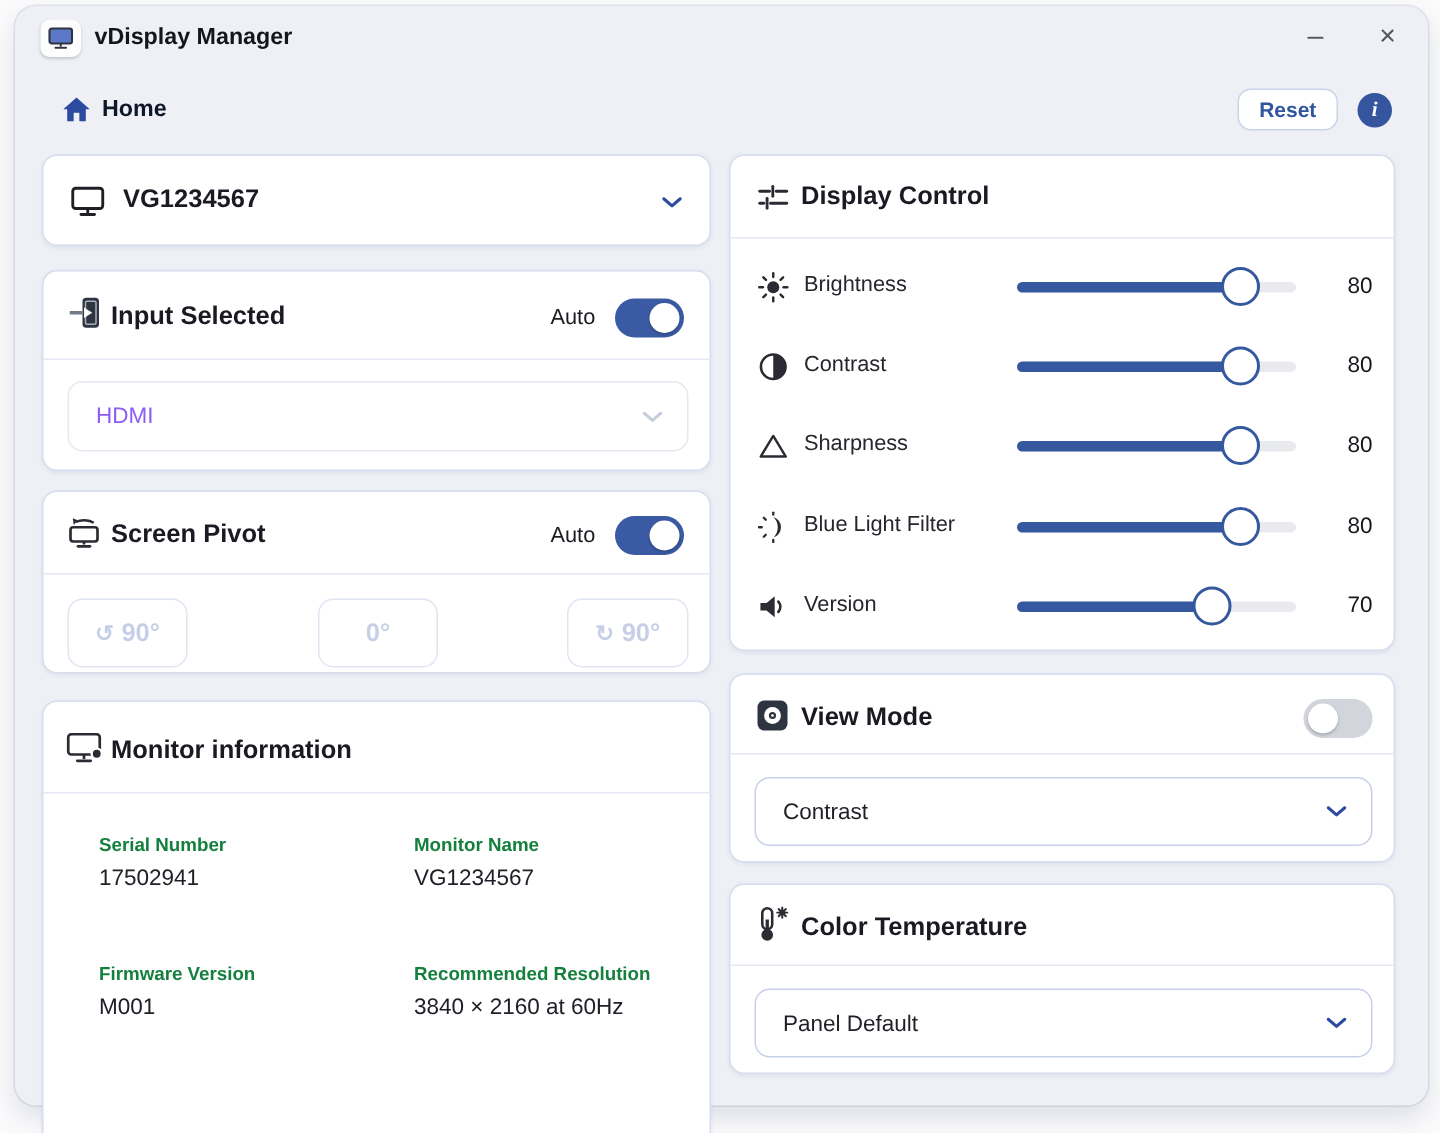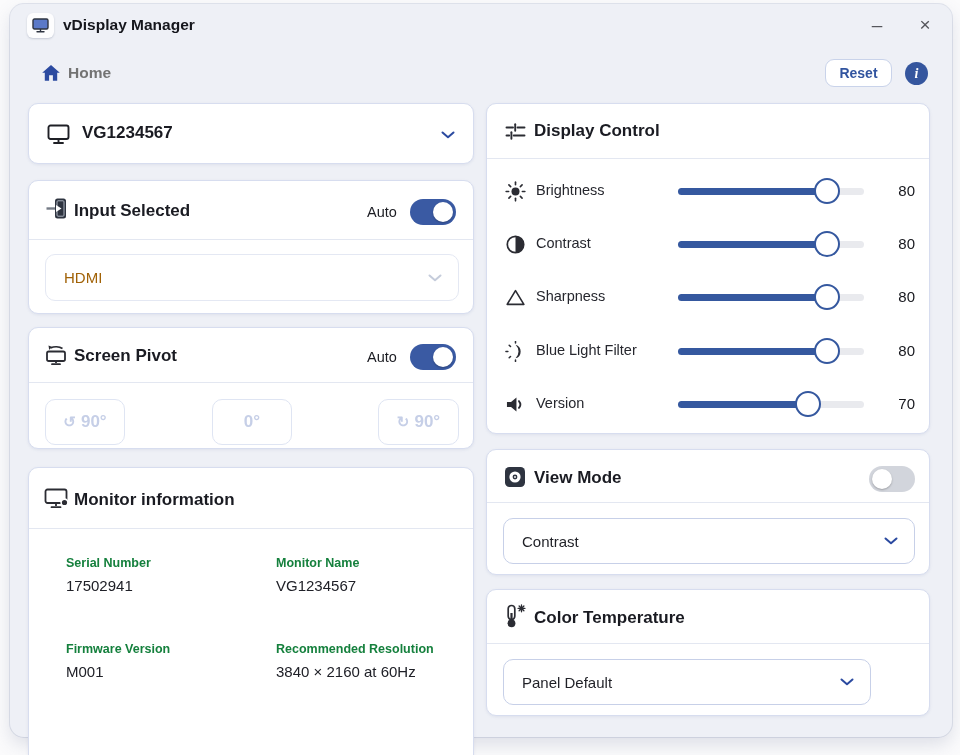--- a/index.html
+++ b/index.html
@@ -12,21 +12,21 @@
   .app-icon { left:17px; top:9px; width:27px; height:25px; background:#fdfdfe; border-radius:6px;
               box-shadow:0 1px 2px rgba(80,90,120,.25); display:flex; align-items:center; justify-content:center; }
   .app-title { left:53px; top:12px; font-size:15.5px; font-weight:700; color:#15161c; }
   .winbtn { width:28px; height:28px; top:7px; display:flex; align-items:center; justify-content:center;
             color:#55565c; font-size:19px; cursor:default; }
   .winbtn.min { left:853px; }
   .winbtn.close { left:901px; }
 
   
   .home-icon { left:31px; top:60px; }
-  .home-label { left:58px; top:60px; font-size:15.5px; font-weight:700; color:#737373; }
+  .home-label { left:58px; top:60px; font-size:15.5px; font-weight:700; color:#0f172a; }
   .reset-btn { left:815px; top:55px; width:67px; height:28px; background:#fff; border:1.5px solid #c9d3ea;
                border-radius:9px; color:#31549f; font-size:14px; font-weight:600; display:flex;
                align-items:center; justify-content:center; }
   .info-btn { left:895px; top:58px; width:23px; height:23px; border-radius:50%; background:#35569e;
               color:#fff; display:flex; align-items:center; justify-content:center;
               font-family:"Liberation Serif", serif; font-size:14px; font-weight:700; font-style:italic; }
 
   
   .card { background:#fff; border:1px solid #d7ddef; border-radius:10px;
           box-shadow:0 1px 3px rgba(120,135,180,.14); }
@@ -38,21 +38,21 @@
   .toggle .knob { position:absolute; top:3px; left:3px; width:20px; height:20px; border-radius:50%;
                   background:#fff; box-shadow:0 1px 2px rgba(0,0,0,.25); transition:left .1s; }
   .toggle.on { background:#3a5aa3; }
   .toggle.on .knob { left:23px; }
 
   .dropdown { position:absolute; background:#fff; border:1.5px solid #c7d0e8; border-radius:10px;
               display:flex; align-items:center; }
   .dropdown .dd-text { margin-left:18px; font-size:15px; color:#1f2026; }
   .dropdown .dd-chevron { position:absolute; right:16px; color:#2b4aa0; display:flex; }
   .dropdown.disabled { border-color:#e4e8f3; }
-  .dropdown.disabled .dd-text { color:#a16207; }
+  .dropdown.disabled .dd-text { color:#8b5cf6; }
   .dropdown.disabled .dd-chevron { color:#c5ccdb; }
 
   
   .lcard { left:18px; width:446px; }
   .rcard { left:476px; width:444px; }
 
   .pivot-btn { position:absolute; top:71px; height:46px; border:1.5px solid #dfe5f3; border-radius:10px;
                background:#fff; color:#c6cfe7; font-size:17px; font-weight:600; display:flex;
                align-items:center; justify-content:center; gap:5px; }
   .pivot-btn .glyph { font-size:15px; }
@@ -342,21 +342,21 @@
           <line x1="17.5" y1="1" x2="17.5" y2="7.8"></line>
             <line x1="14.1" y1="4.4" x2="20.9" y2="4.4"></line>
           <line x1="15.1" y1="2" x2="19.9" y2="6.8"></line>
             <line x1="15.1" y1="6.8" x2="19.9" y2="2"></line>
         </g>
         <circle cx="17.5" cy="4.4" r="2" fill="#2b2c33"></circle>
       </svg>
     </span>
     <span class="abs card-title" style="left:47px; top:18px;">Color Temperature</span>
     <div class="divider" style="top:53px;"></div>
-    <div class="dropdown" style="left:16px; top:69px; width:368px; height:46px;">
+    <div class="dropdown" style="left:16px; top:69px; width:412px; height:46px;">
       <span class="dd-text">Panel Default</span>
       <span class="dd-chevron">
         <svg width="14" height="8" viewBox="0 0 14 8">
             <polyline points="1.5,1.5 7,6.3 12.5,1.5" fill="none" stroke="currentColor" stroke-width="2" stroke-linecap="round" stroke-linejoin="round"></polyline>
           </svg>
       </span>
     </div>
   </div>
 
 </div>

